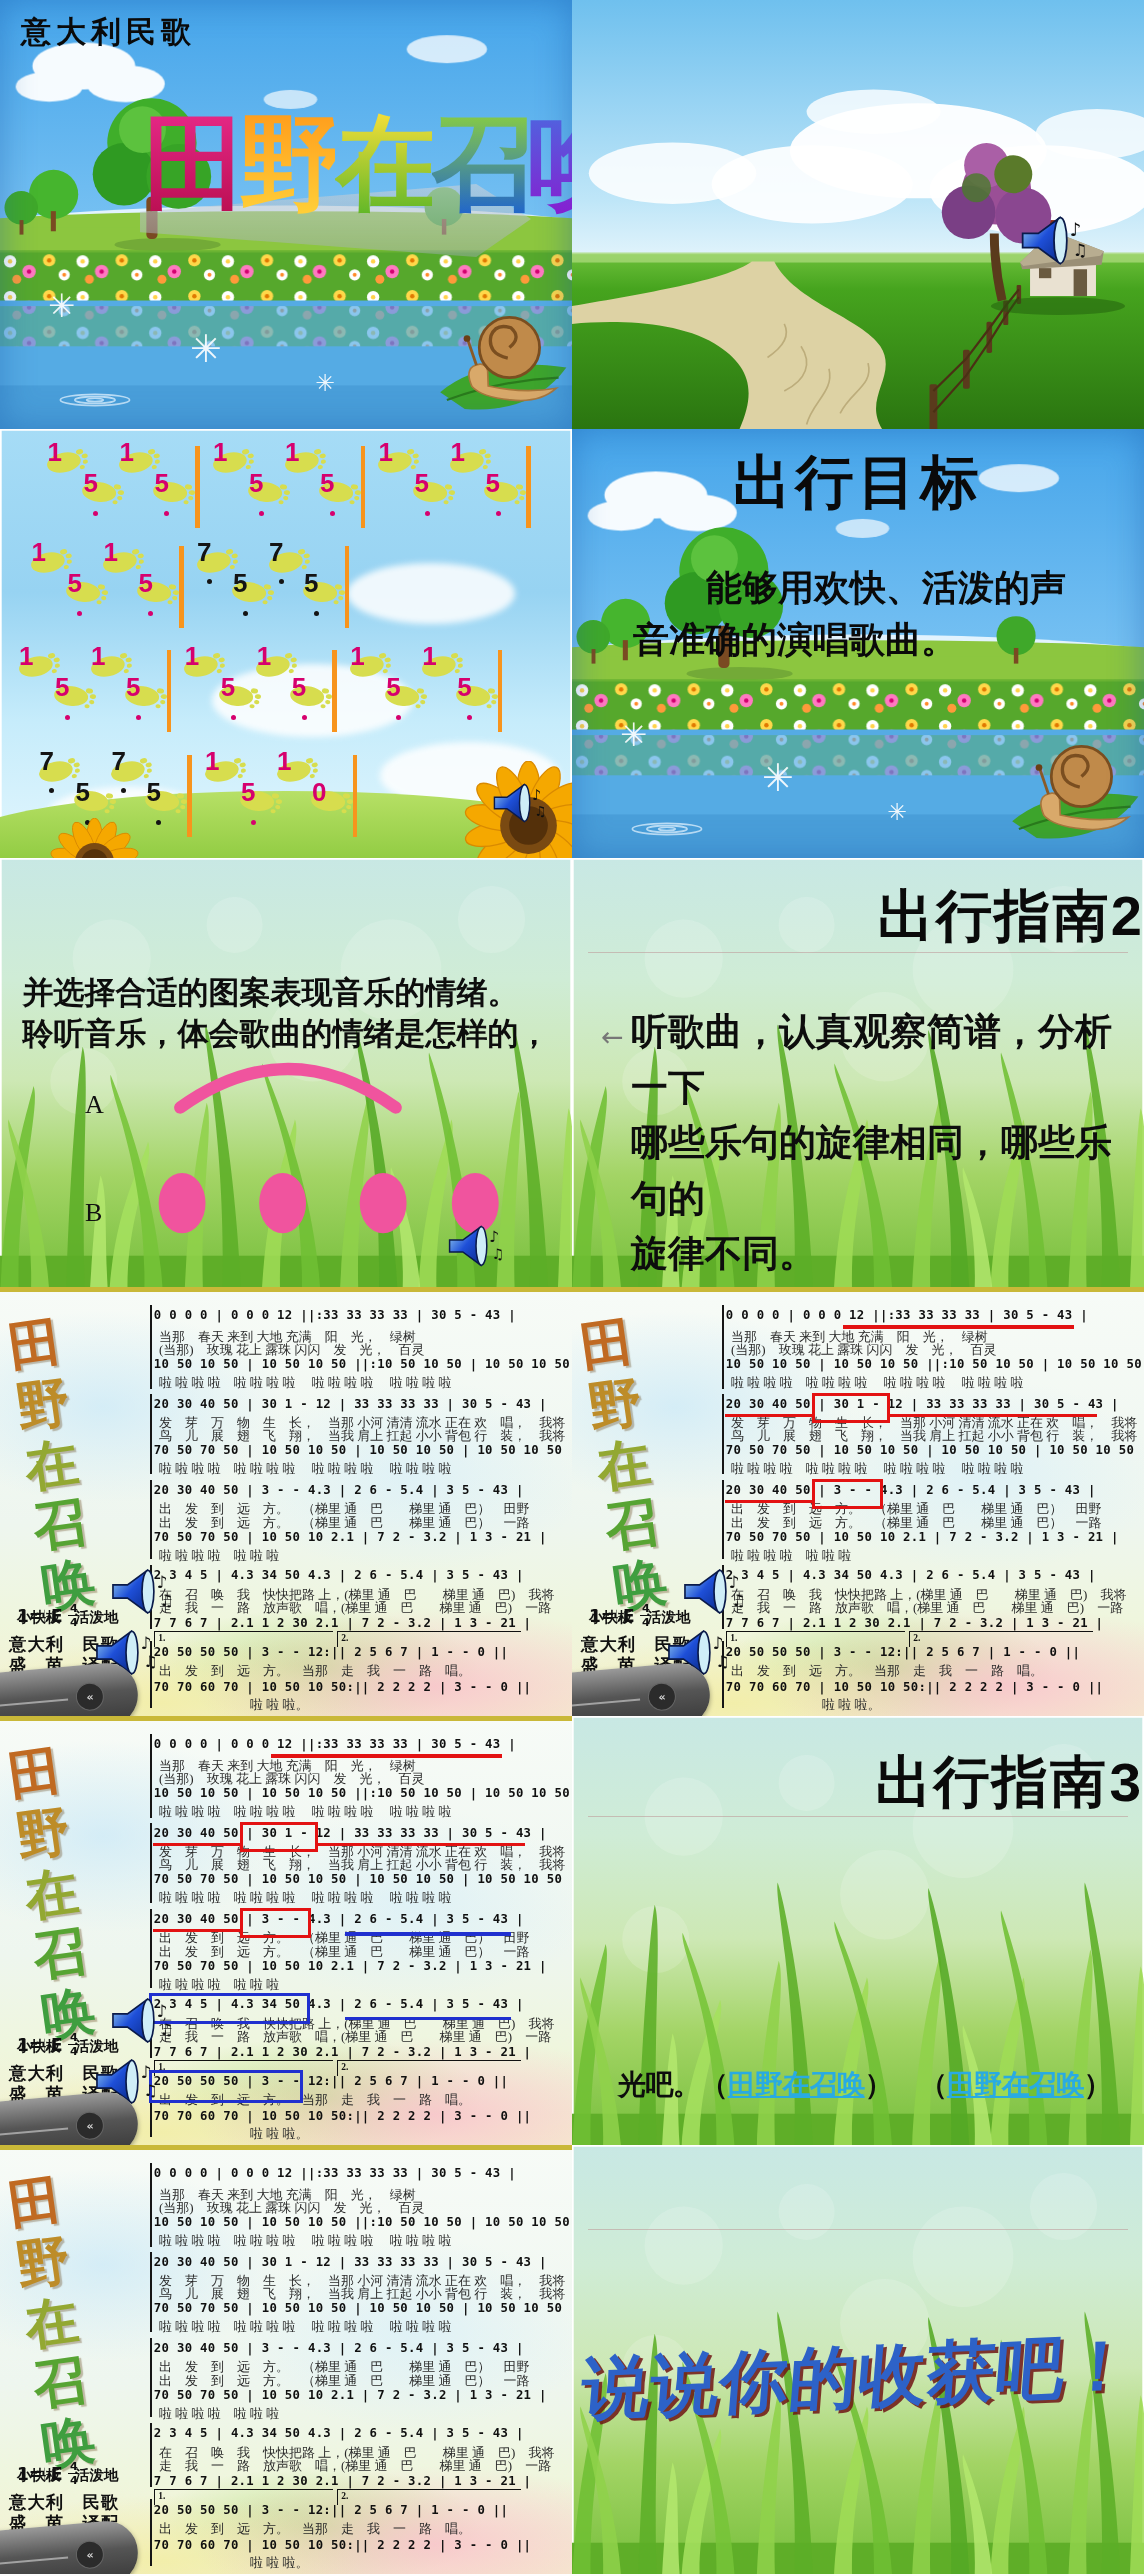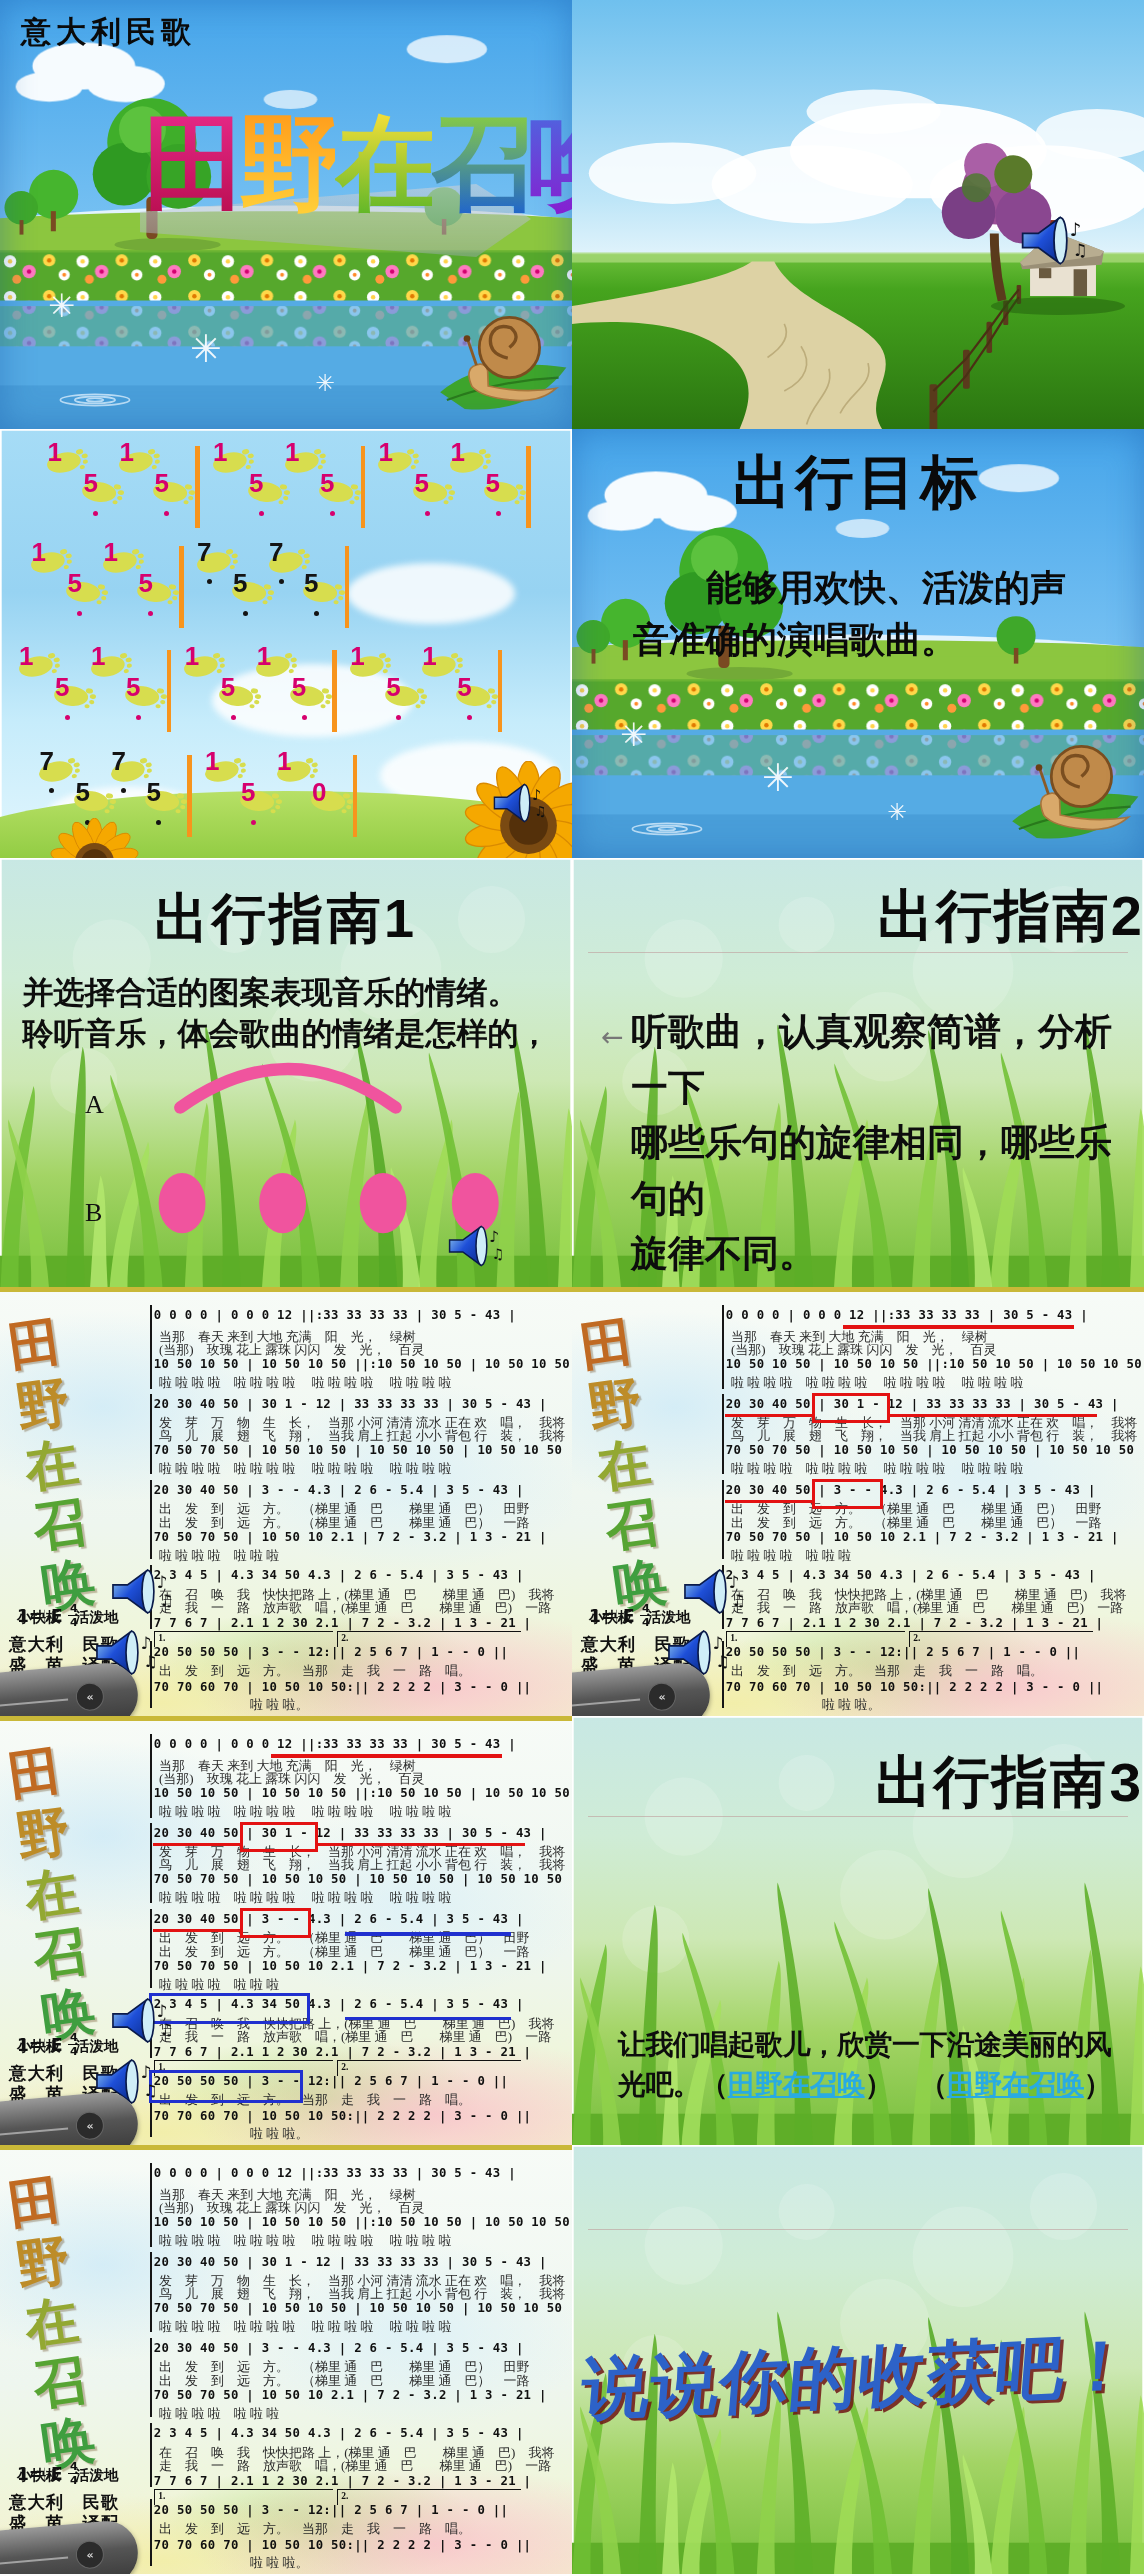--- a/index.html
+++ b/index.html
@@ -914,21 +914,20 @@
           <path d="M678,790 C686,515 632,338 638,308 C652,344 704,561 712,790 Z" fill="#54a824" opacity=".88"></path>
           <path d="M748,790 C756,603 802,498 808,468 C822,504 774,633 782,790 Z" fill="#9fdc55" opacity=".88"></path>
           <path d="M818,790 C826,537 762,378 768,348 C782,384 844,579 852,790 Z" fill="#6fbf33" opacity=".88"></path>
           <path d="M888,790 C896,575.5 922,448 928,418 C942,454 914,610.5 922,790 Z" fill="#8fd24a" opacity=".88"></path>
           <path d="M948,790 C956,509.5 912,328 918,298 C932,334 974,556.5 982,790 Z" fill="#5cae27" opacity=".88"></path>
           <path d="M998,790 C1006,592 1012,478 1018,448 C1032,484 1024,624 1032,790 Z" fill="#9fdc55" opacity=".88"></path>
           <path d="M160,790 C168,658 174,598 180,568 C194,604 186,678 194,790 Z" fill="#b3e76d" opacity=".88"></path>
           <path d="M720,790 C728,649.75 694,583 700,553 C714,589 746,671.25 754,790 Z" fill="#b3e76d" opacity=".88"></path>
         </svg>
       </div>
-    <div class="s5-title">出行指南1</div>
     <div class="s5-body">
       <div>并选择合适的图案表现音乐的情绪。</div>
       <div>聆听音乐，体会歌曲的情绪是怎样的，</div>
     </div>
     <div class="s5-label" style="left:85px;top:232px;">A</div>
     <div class="s5-arc">
       <svg viewBox="0 0 430 115">
           <path d="M22,96 Q215,-42 408,96" fill="none" stroke="#f0549e" stroke-width="22" stroke-linecap="round"></path>
         </svg>
     </div>
@@ -1316,21 +1315,21 @@
           <path d="M888,790 C896,575.5 922,448 928,418 C942,454 914,610.5 922,790 Z" fill="#8fd24a" opacity=".88"></path>
           <path d="M948,790 C956,509.5 912,328 918,298 C932,334 974,556.5 982,790 Z" fill="#5cae27" opacity=".88"></path>
           <path d="M998,790 C1006,592 1012,478 1018,448 C1032,484 1024,624 1032,790 Z" fill="#9fdc55" opacity=".88"></path>
           <path d="M160,790 C168,658 174,598 180,568 C194,604 186,678 194,790 Z" fill="#b3e76d" opacity=".88"></path>
           <path d="M720,790 C728,649.75 694,583 700,553 C714,589 746,671.25 754,790 Z" fill="#b3e76d" opacity=".88"></path>
         </svg>
       </div>
     <div class="s6-title" style="top:29px;font-family:Liberation Mono, monospace;">出行指南3</div>
     <div class="hrline" style="top:100px;"></div>
     <div class="s10-line2">
-      <span>让我们唱起歌儿，欣赏一下沿途美丽的风</span><br>
+      <br>
       <span>光吧。</span><span>（</span><a class="s10-link">田野在召唤</a><span>）</span>　<span>（</span><a class="s10-link">田野在召唤</a><span>）</span>
     </div>
   </section>
 
   <section class="slide score-slide">
   <div class="score-wrap">
     <div class="topstrip"></div>
     <div class="vtitle">
       <span class="vt1">田</span>
       <span class="vt2">野</span>

